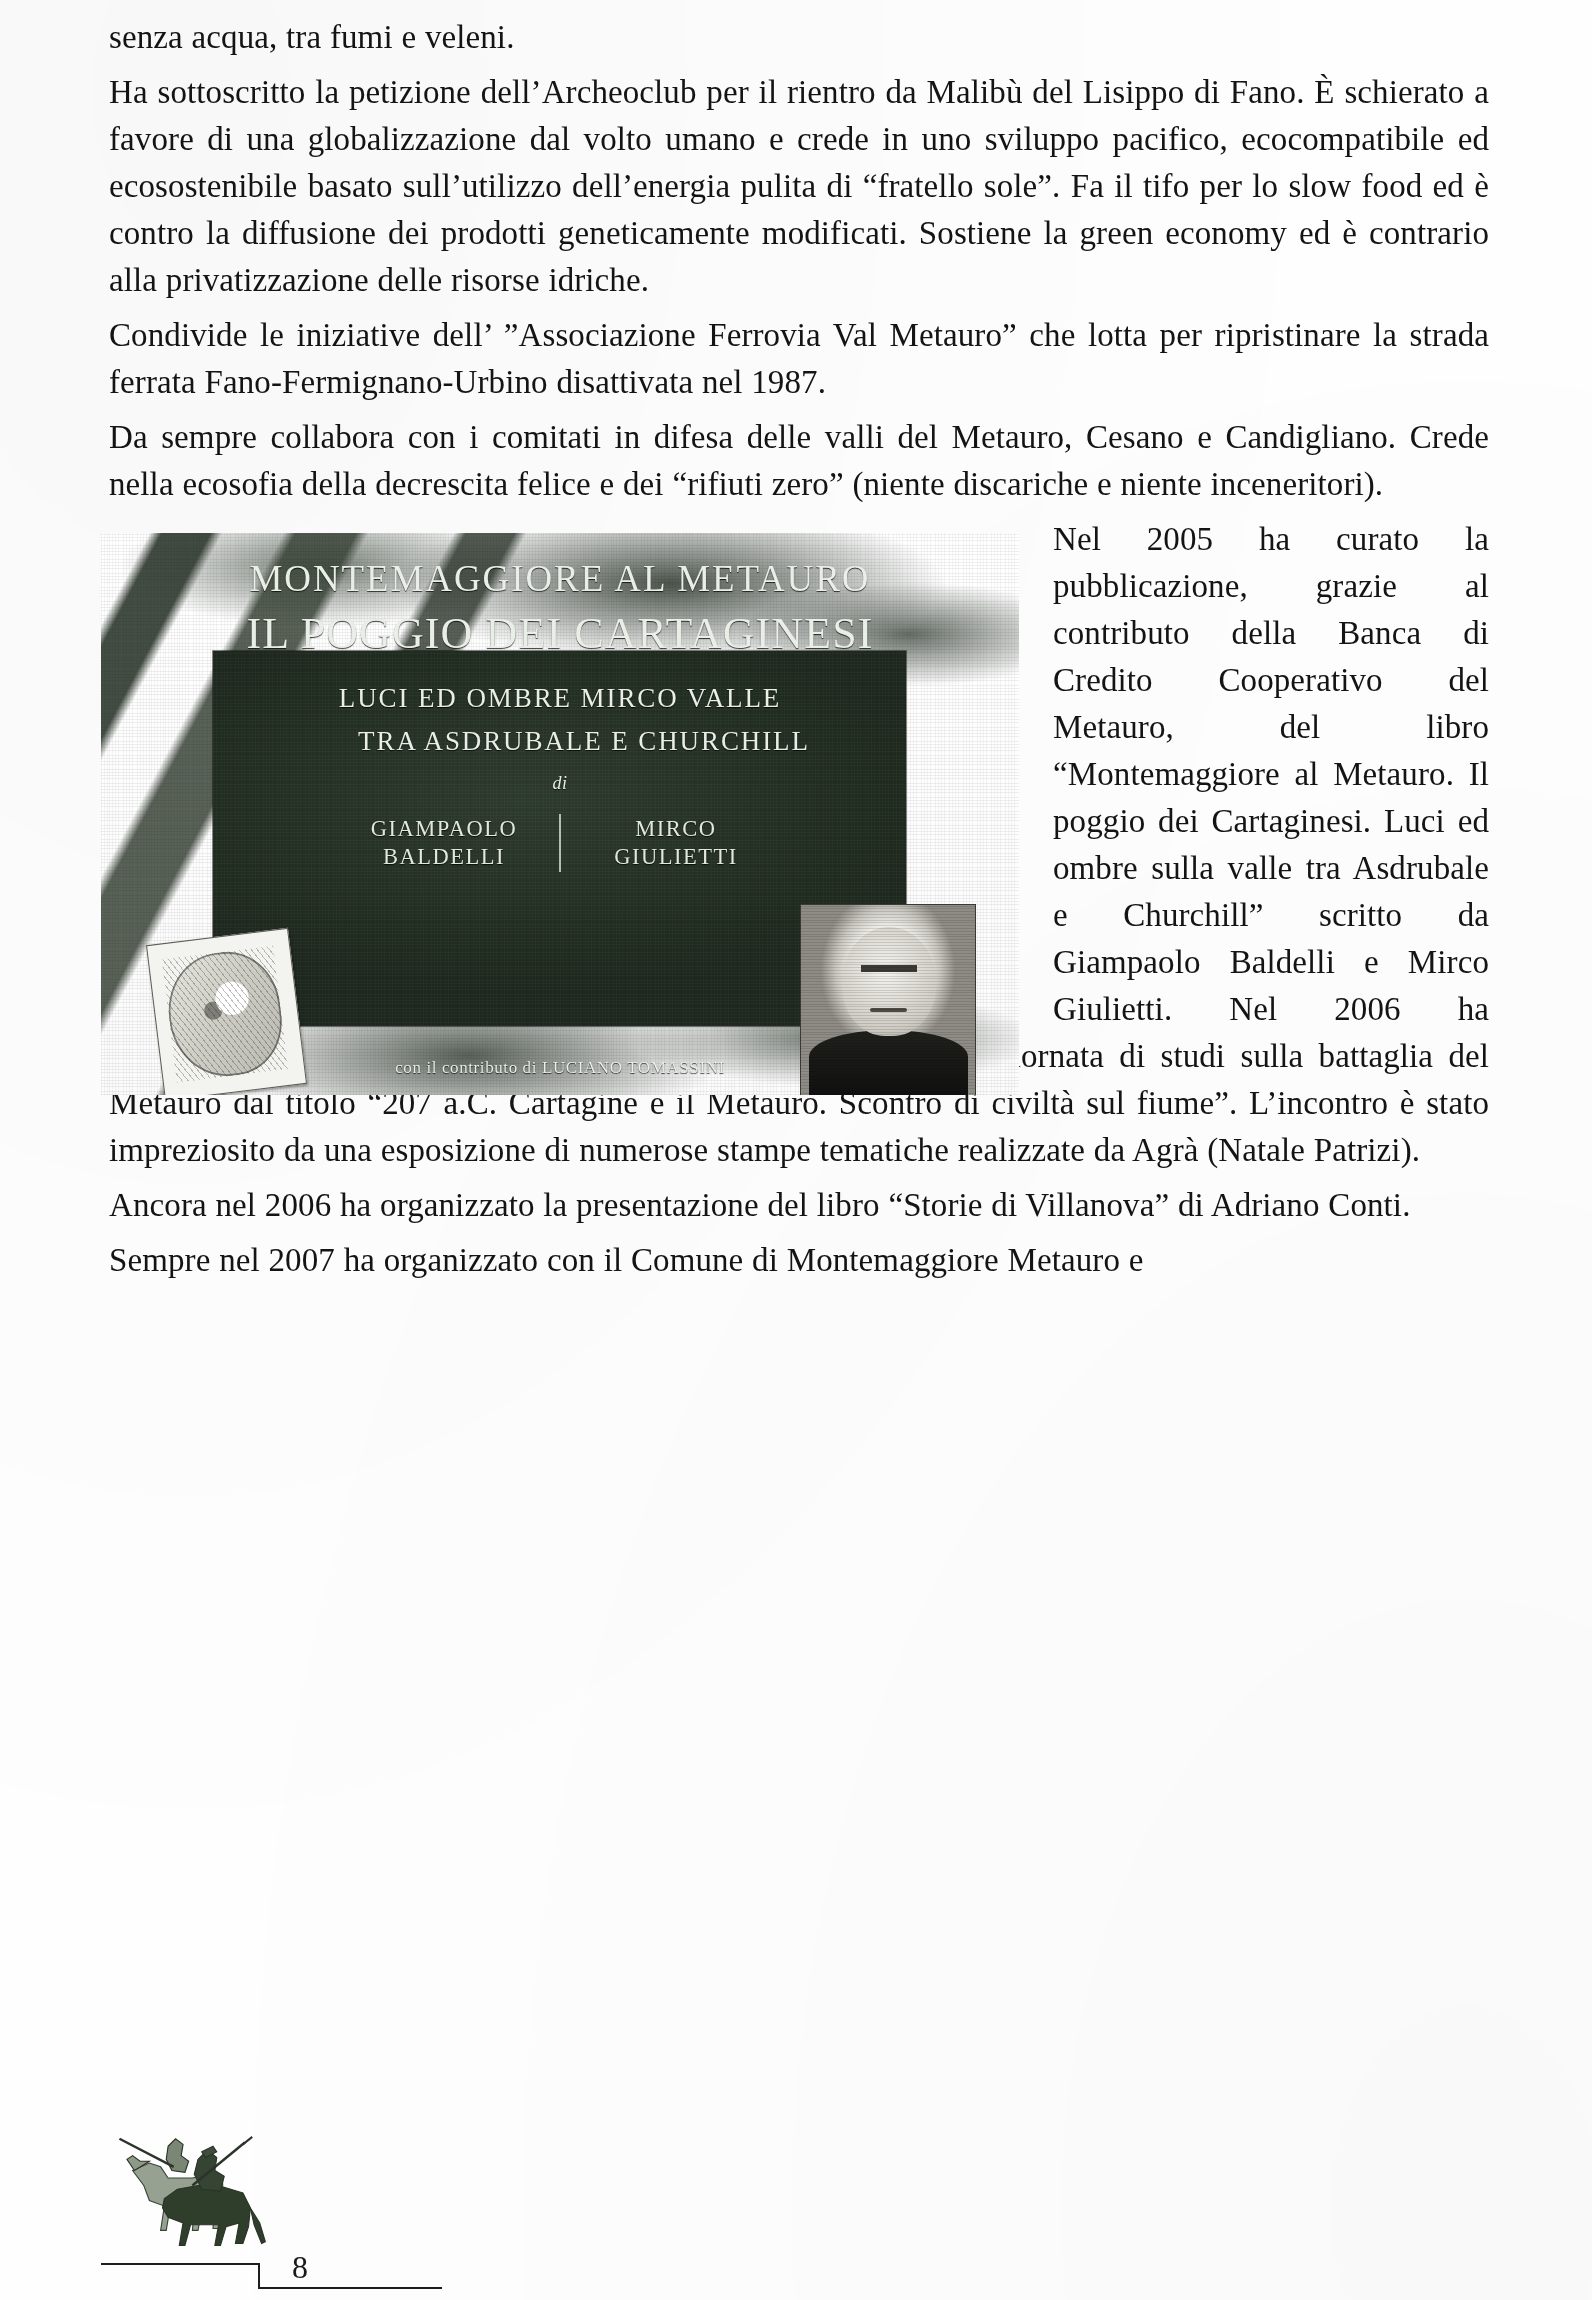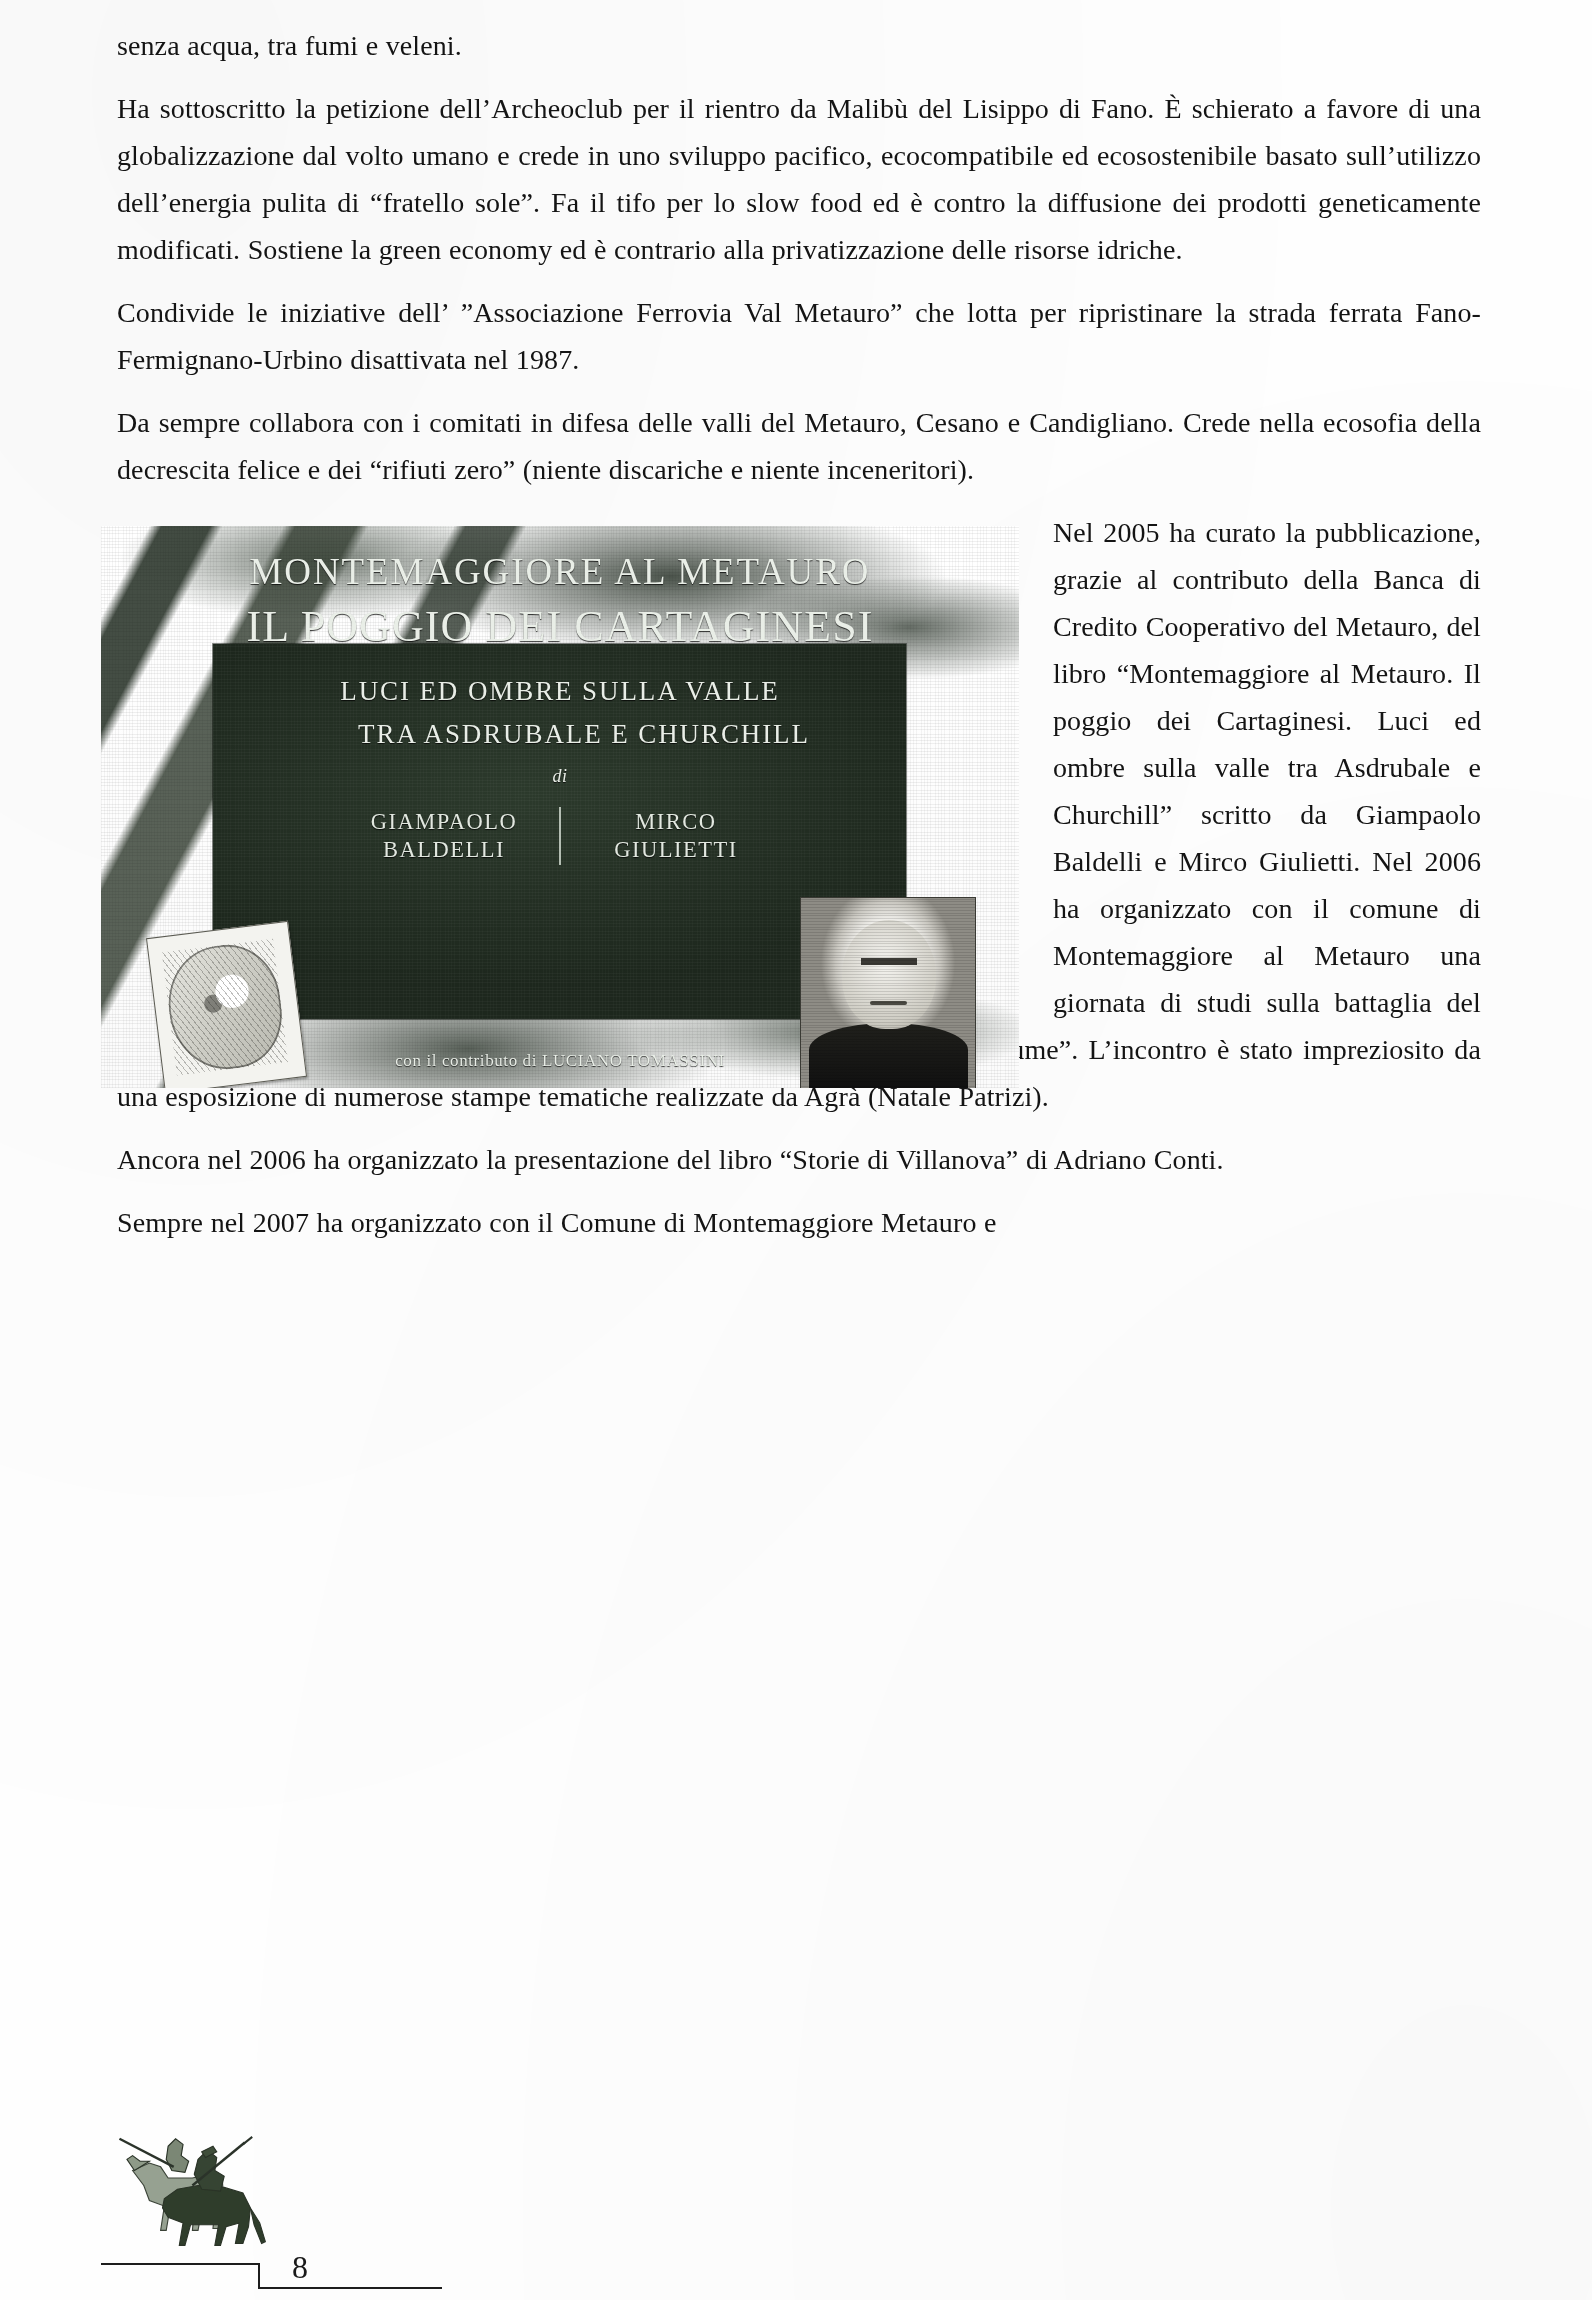--- a/index.html
+++ b/index.html
@@ -38,25 +38,25 @@
 
   
   #body-text {
     position: absolute;
     left: 101px;
     top: 5.6px;
     width: 1396px;
   }
 
   .para {
-    font-size: 28px;
+    font-size: 33px;
     line-height: 47px;
     text-align: justify;
     text-justify: inter-word;
-    margin: 16px;
+    margin: 8px;
     letter-spacing: 0.1px;
     word-spacing: 0.4px;
   }
   .para.last-left { text-align: left; }
 
   
   #cover-figure {
     float: left;
     width: 918px;
     height: 474px;
@@ -328,21 +328,21 @@
 
         <div class="cover-photo">
           <div class="body"></div>
           <div class="head"></div>
           <div class="eyes"></div>
           <div class="mouth"></div>
         </div>
 
         <div class="cover-text cover-title-1">MONTEMAGGIORE AL METAURO</div>
         <div class="cover-text cover-title-2">IL POGGIO DEI CARTAGINESI</div>
-        <div class="cover-text cover-sub-1">LUCI ED OMBRE SULLA VALLE</div>
+        <div class="cover-text cover-sub-1">LUCI ED OMBRE MIRCO VALLE</div>
         <div class="cover-text cover-sub-2">TRA ASDRUBALE E CHURCHILL</div>
         <div class="cover-text cover-di">di</div>
 
         <div class="cover-authors">
           <div class="author-col">
             <div>GIAMPAOLO</div>
             <div>BALDELLI</div>
           </div>
           <div class="author-div"></div>
           <div class="author-col">

